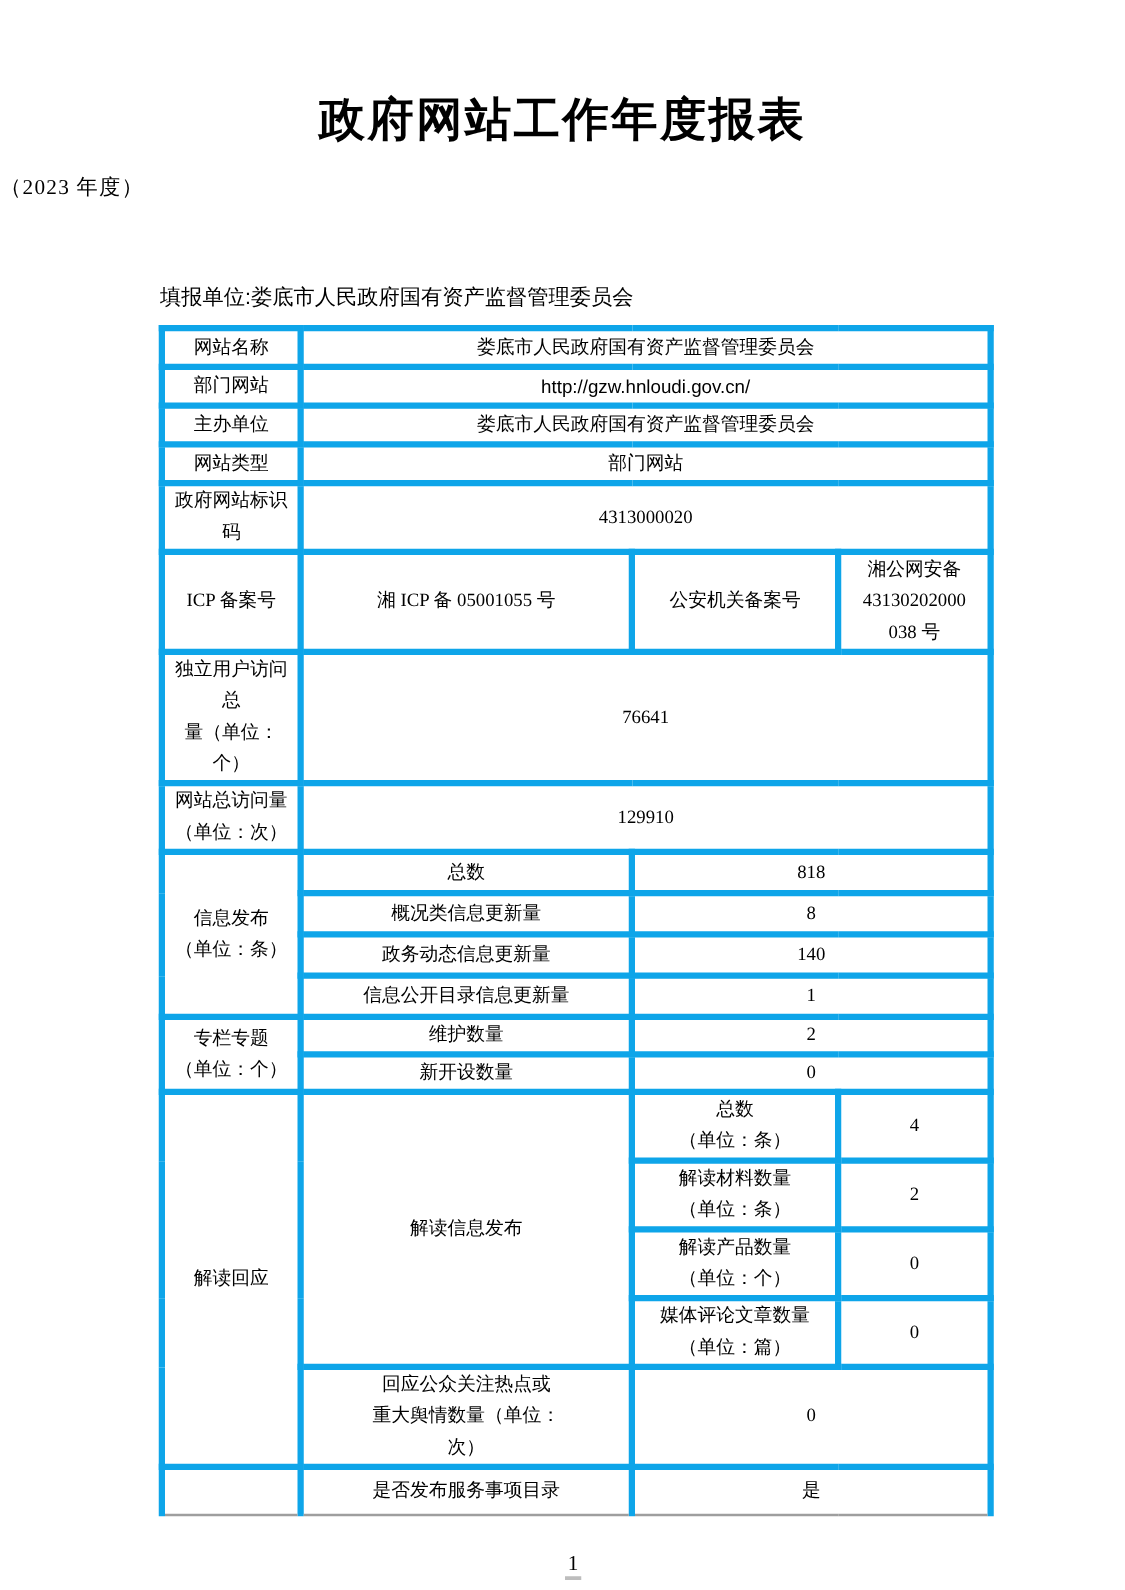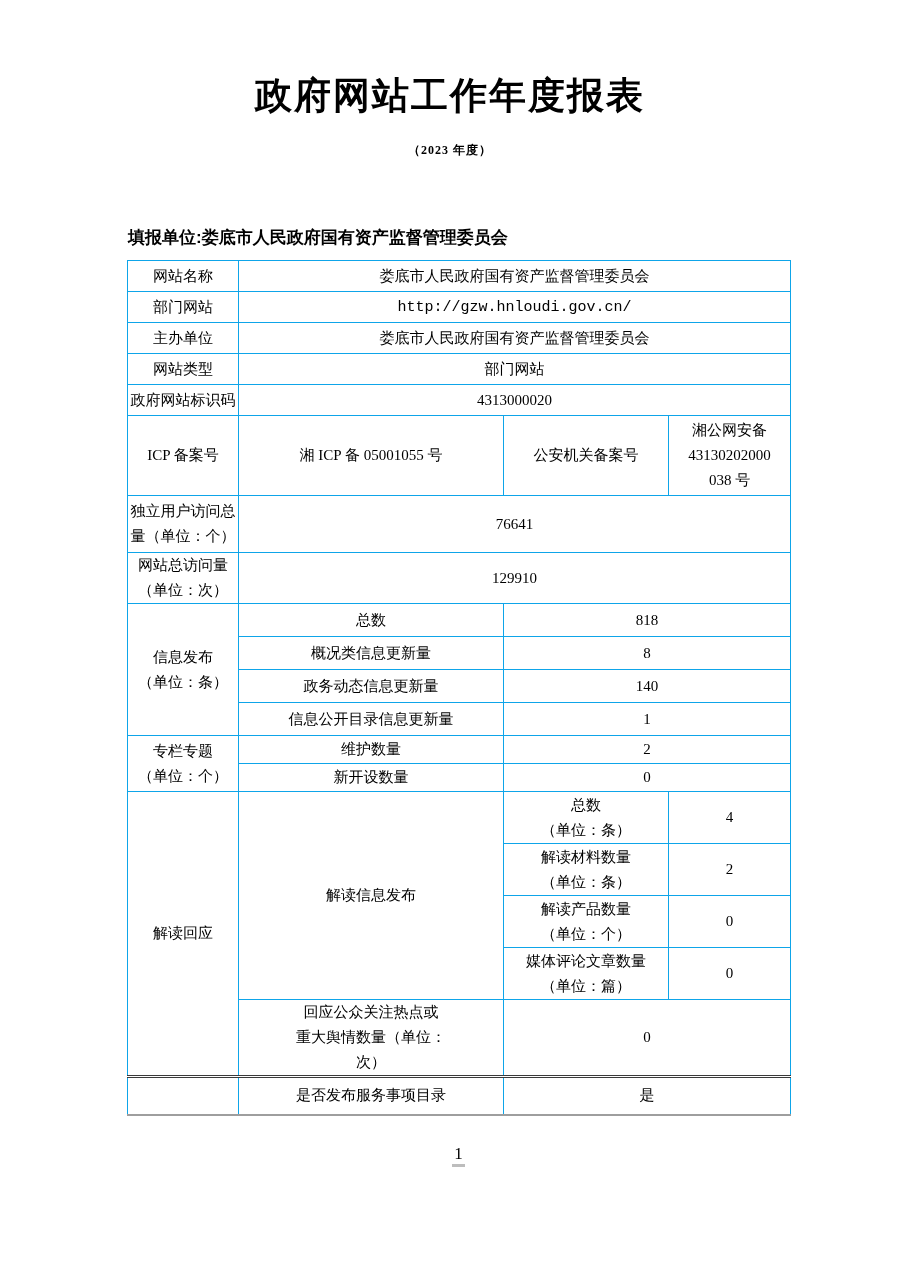--- a/index.html
+++ b/index.html
@@ -13,51 +13,49 @@
     padding-top:72px;
     text-align:center;
     font-family:"Liberation Sans","DejaVu Sans",sans-serif;
     font-weight:bold;
     font-size:37px;
     line-height:48px;
     letter-spacing:2px;
   }
   .doc-subtitle {
     margin-top:16px;
-    text-align:center;
-    font-size:12px;
+    font-size:17px;
     line-height:28px;
     letter-spacing:1px;
-    font-weight:bold;
   }
   .reporting-unit {
     margin:62px 0 0 128px;
     font-family:"Liberation Sans","DejaVu Sans",sans-serif;
-    font-weight:bold;
+    font-weight:normal;
     font-size:17px;
     line-height:24px;
   }
   table.report-table {
     margin:10px 0 0 127px;
     width:663px;
     table-layout:fixed;
     border-collapse:collapse;
   }
   .report-table td {
-    border:1px solid #0ea5e9;
+    border:5px solid #0ea5e9;
     text-align:center;
     vertical-align:middle;
     font-size:15px;
     line-height:25px;
     padding:0 1px;
     white-space:pre-line;
     overflow:hidden;
   }
   .mono {
-    font-family:Liberation Mono, monospace;
+    font-family:Liberation Sans, sans-serif;
     font-size:15.5px;
   }
   tr.rh31 { height:31px; }
   tr.rh80 { height:80px; }
   tr.rh57 { height:57px; }
   tr.rh53 { height:35px; }
   tr.rh33 { height:33px; }
   tr.rh28 { height:28px; }
   tr.rh52 { height:52px; }
   tr.rh76 { height:76px; }

